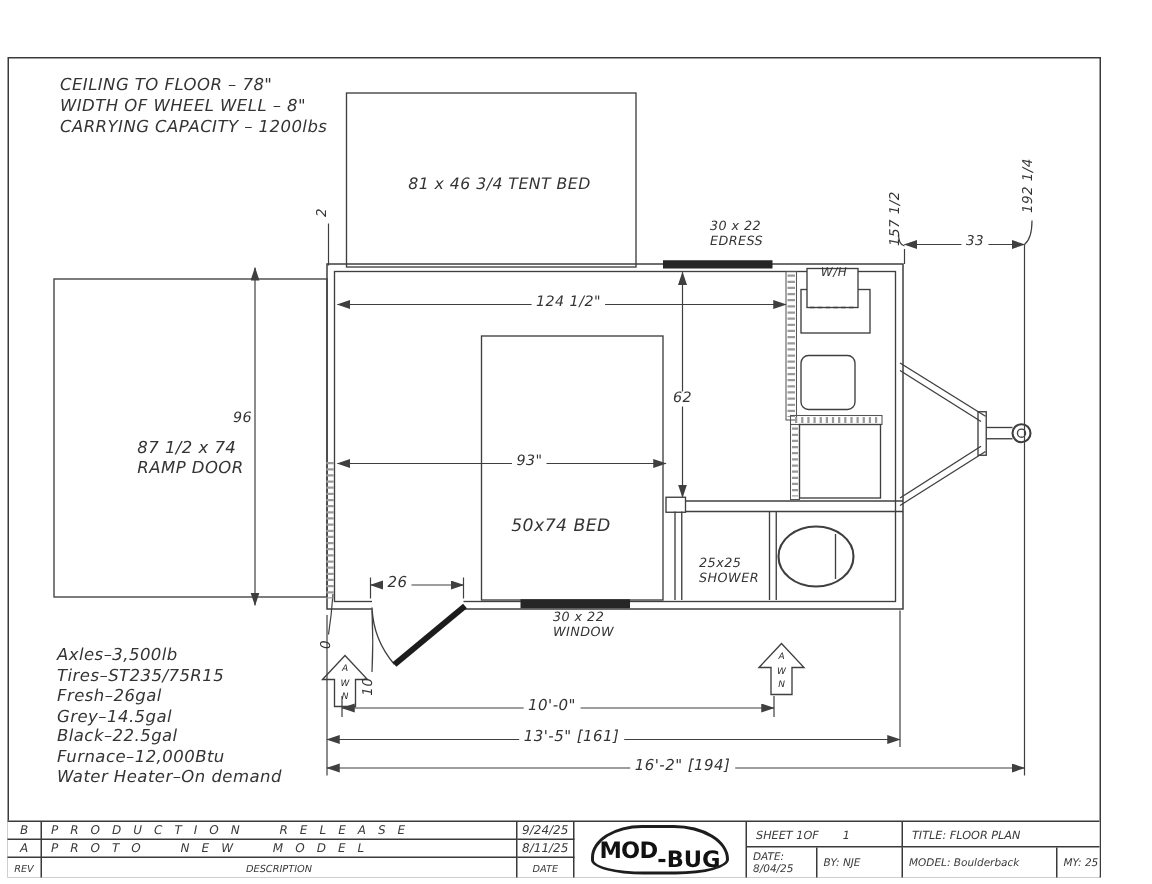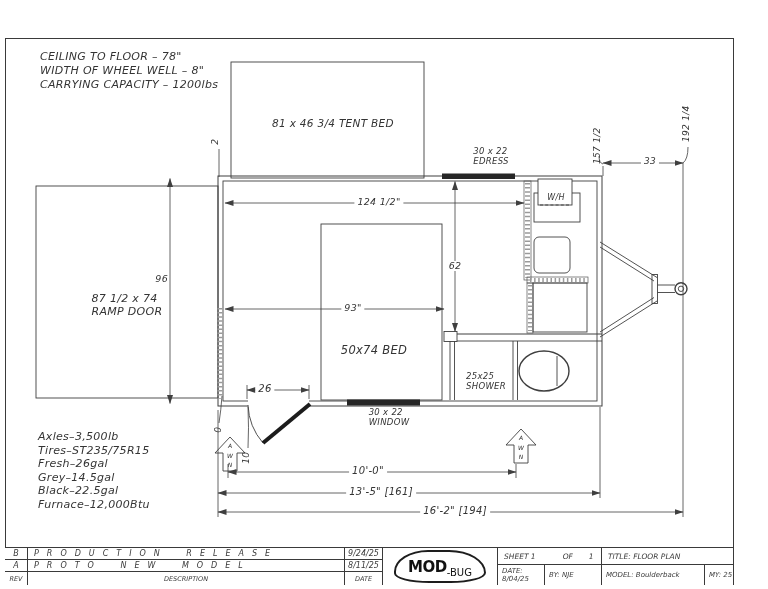--- a/index.html
+++ b/index.html
@@ -29,21 +29,21 @@
   .date{justify-content:center;font-size:8px}
   .hdr{justify-content:center;font-size:6.5px}
   .tbtxt{font-size:7.5px;padding-left:6px}
   #logo-cell{position:absolute;left:378px;top:0;width:115px;height:37px;
        border-right:1px solid #3a3a3a;box-sizing:border-box;
        display:flex;align-items:center;justify-content:center}
   #logo-blob{width:88px;height:29px;border:2px solid #1d1d1d;
        border-radius:48% 52% 50% 50% / 85% 90% 40% 38%;
        display:flex;align-items:center;justify-content:center;font-style:normal}
   #logo-blob .big{font-size:15px;font-weight:700;letter-spacing:-.5px;color:#111}
-  #logo-blob .small{font-size:10px;font-weight:400;color:#111;margin-top:12px}
+  #logo-blob .small{font-size:15px;font-weight:700;color:#111;margin-top:12px}
 </style>
 </head>
 <body>
 
 <div id="sheet-border"></div>
 
 <svg width="768" height="589" viewBox="0 0 768 589">
   <defs>
     <marker id="arw" markerWidth="10" markerHeight="8" refX="8.5" refY="3" orient="auto-start-reverse" markerUnits="userSpaceOnUse">
       <path d="M0,0 L9,3 L0,6 Z" fill="#3f3f3f"></path>
@@ -169,20 +169,21 @@
   <div>CARRYING CAPACITY – 1200lbs</div>
 </div>
 
 <div class="lbl specs" style="left:38px;top:430px">
   <div>Axles–3,500lb</div>
   <div>Tires–ST235/75R15</div>
   <div>Fresh–26gal</div>
   <div>Grey–14.5gal</div>
   <div>Black–22.5gal</div>
   <div>Furnace–12,000Btu</div>
+  <div>Water Heater–On demand</div>
 </div>
 
 <div class="lbl ctr" style="left:333px;top:118px;font-size:10.5px">81 x 46 3/4 TENT BED</div>
 
 <div class="lbl ctr stack" style="left:491px;top:146px;font-size:8.5px">
   <div>30 x 22</div>
   <div>EDRESS</div>
 </div>
 
 <div class="lbl ctr stack" style="left:389px;top:407px;font-size:8.5px">
@@ -190,21 +191,21 @@
   <div>WINDOW</div>
 </div>
 
 <div class="lbl ctr stack" style="left:127px;top:292px;font-size:11px">
   <div style="line-height:13px">87 1/2 x 74</div>
   <div style="line-height:13px">RAMP DOOR</div>
 </div>
 
 <div class="lbl ctr" style="left:374px;top:344px;font-size:11.5px">50x74 BED</div>
 
-<div class="lbl ctr" style="left:556px;top:194px;font-size:8px">W/H</div>
+<div class="lbl ctr" style="left:556px;top:178px;font-size:8px">W/H</div>
 
 <div class="lbl ctr stack" style="left:486px;top:371px;font-size:8.5px">
   <div>25x25</div>
   <div>SHOWER</div>
 </div>
 
 <div class="lbl ctr bg" style="left:379px;top:197px;font-size:9.5px">124 1/2"</div>
 <div class="lbl" style="left:146px;top:274px;width:22px;text-align:right;font-size:9.5px">96</div>
 <div class="lbl ctr bg" style="left:455px;top:261px;font-size:9.5px">62</div>
 <div class="lbl ctr bg" style="left:353px;top:303px;font-size:9.5px">93"</div>
@@ -242,21 +243,21 @@
 
   <div id="logo-cell">
     <div id="logo-blob">
       <span class="big">MOD</span>
         <span class="small">-BUG</span>
     </div>
   </div>
 
   <div class="cell tbtxt" style="left:493px;top:0;width:104px;height:17px">
     <span>SHEET 1</span>
-    <span style="margin-left:27px">OF</span>
+    <span style="margin-left:0">OF</span>
     <span style="margin-left:16px">1</span>
   </div>
   <div class="cell tbtxt" style="left:597px;top:0;width:131px;height:17px;border-right:none">TITLE: FLOOR PLAN</div>
 
   <div class="cell tbtxt" style="left:493px;top:17px;width:47px;height:20px;border-bottom:none;font-size:7px;padding-left:4px">DATE: 8/04/25</div>
   <div class="cell tbtxt" style="left:540px;top:17px;width:57px;height:20px;border-bottom:none;font-size:7px;padding-left:4px">BY: NJE</div>
   <div class="cell tbtxt" style="left:597px;top:17px;width:103px;height:20px;border-bottom:none;font-size:7px;padding-left:4px">MODEL: Boulderback</div>
   <div class="cell tbtxt" style="left:700px;top:17px;width:28px;height:20px;border-bottom:none;border-right:none;font-size:7px;padding-left:4px">MY: 25</div>
 </div>
 

